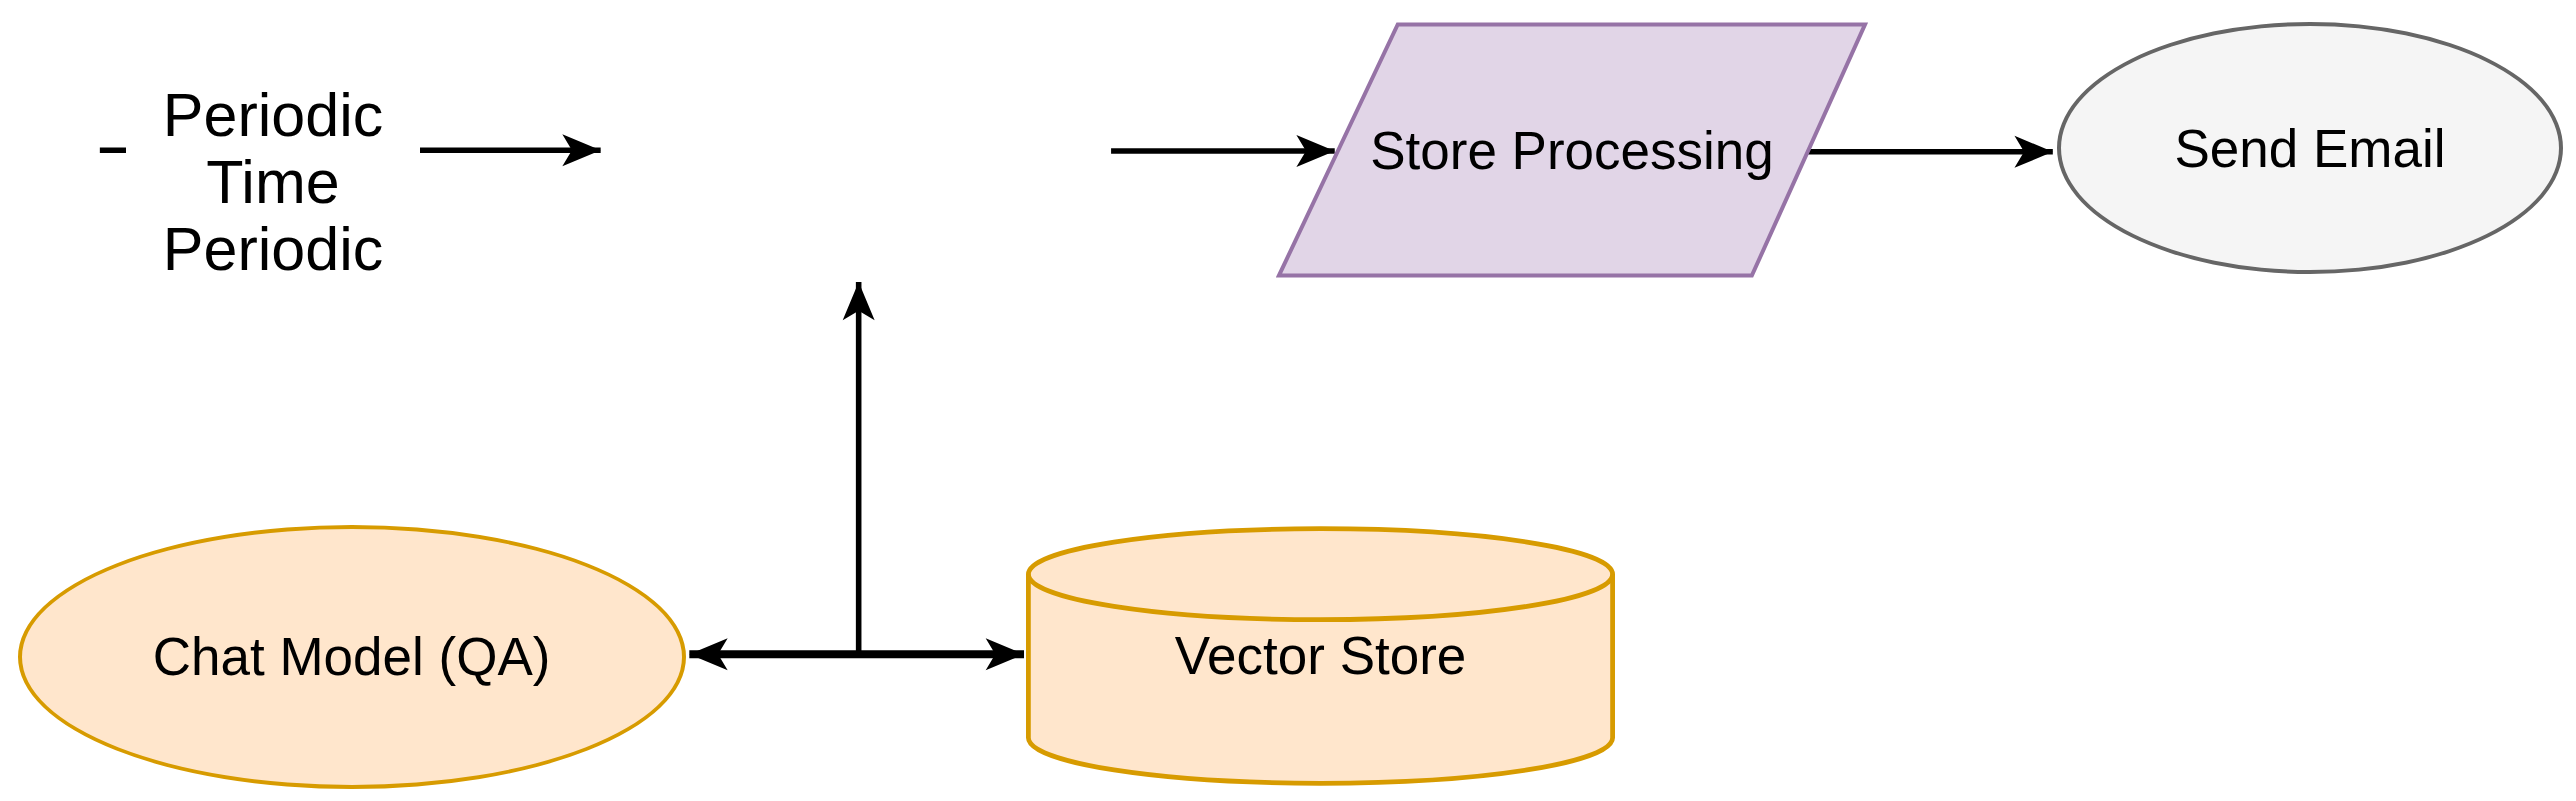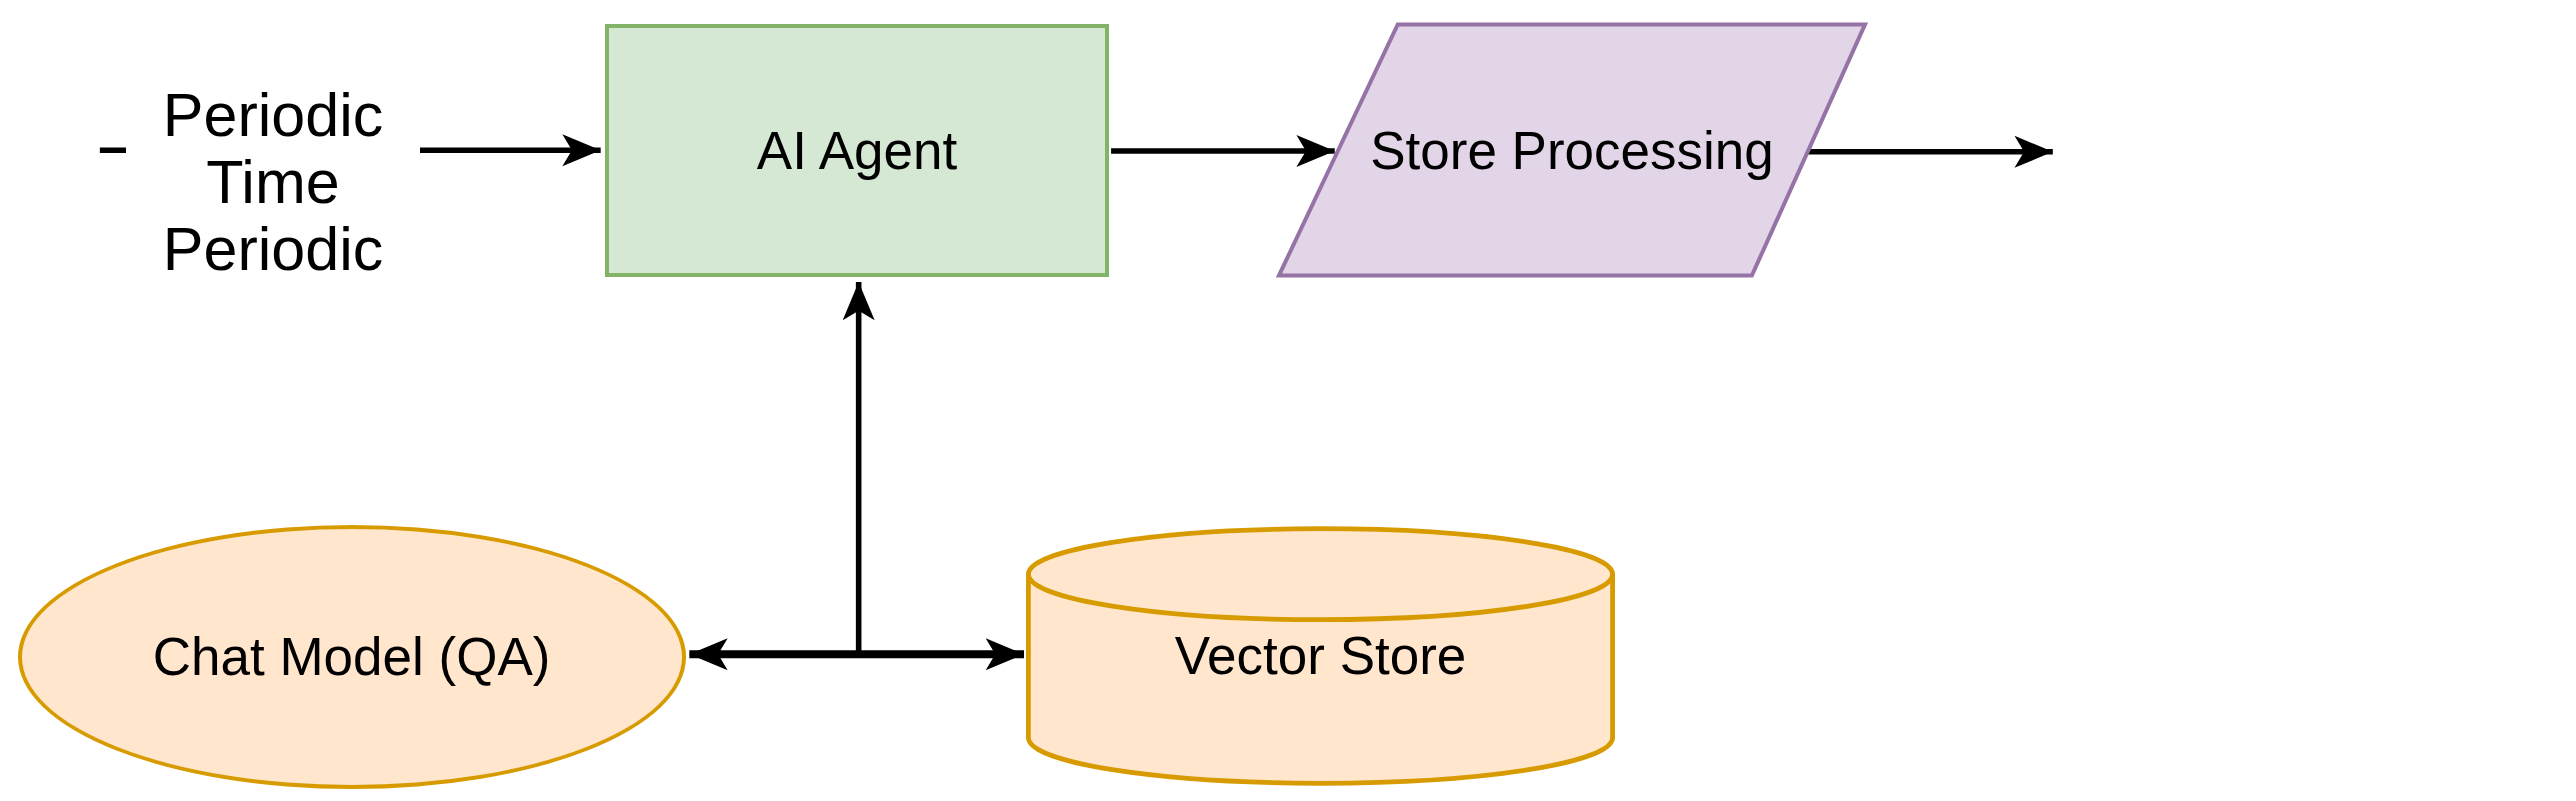--- a/index.html
+++ b/index.html
@@ -96,31 +96,31 @@
     <line x1="2262" y1="190" x2="2570" y2="190" stroke-width="7" marker-end="url(#arrowhead)" stroke="#000000"></line>
     <line x1="1075" y1="819" x2="1075" y2="353" stroke-width="7" marker-end="url(#arrowhead)" stroke="#000000"></line>
     <line x1="863" y1="819" x2="1282" y2="819" stroke-width="10" marker-start="url(#arrowhead)" marker-end="url(#arrowhead)" stroke="#000000"></line>
   </svg>
 
   <div class="edge-label">
     <div>Periodic Time</div>
     <div>Periodic</div>
   </div>
 
-  <div class="node node-rect" style="background-color: rgb(213, 232, 212); border-color: rgb(130, 179, 102);">
-    <span class="shape-label">AI Agent</span>
-  </div>
 
   <div class="node node-parallelogram">
     <svg class="shape-svg" viewBox="0 0 741 321" xmlns="http://www.w3.org/2000/svg">
       <polygon points="152,3 738,3 596,318 3,318" stroke-width="5" fill="#e1d5e7" stroke="#9673a6"></polygon>
     </svg>
     <span class="shape-label">Store Processing</span>
   </div>
 
+  <div class="node node-ellipse-gray" style="background-color: rgb(245, 245, 245); border-color: rgb(102, 102, 102);">
+    <span class="shape-label">Send Email</span>
+  </div>
 
   <div class="node node-ellipse-orange" style="background-color: rgb(255, 230, 204); border-color: rgb(215, 155, 0);">
     <span class="shape-label">Chat Model (QA)</span>
   </div>
 
   <div class="node node-cylinder">
     <svg class="shape-svg" viewBox="0 0 738 325" xmlns="http://www.w3.org/2000/svg">
       <path d="M 3 60 A 366 57 0 0 1 735 60 L 735 265 A 366 57 0 0 1 3 265 Z" stroke-width="6" stroke-linejoin="round" fill="#ffe6cc" stroke="#d79b00"></path>
       <path d="M 3 60 A 366 57 0 0 0 735 60" fill="none" stroke-width="6" stroke="#d79b00"></path>
     </svg>

